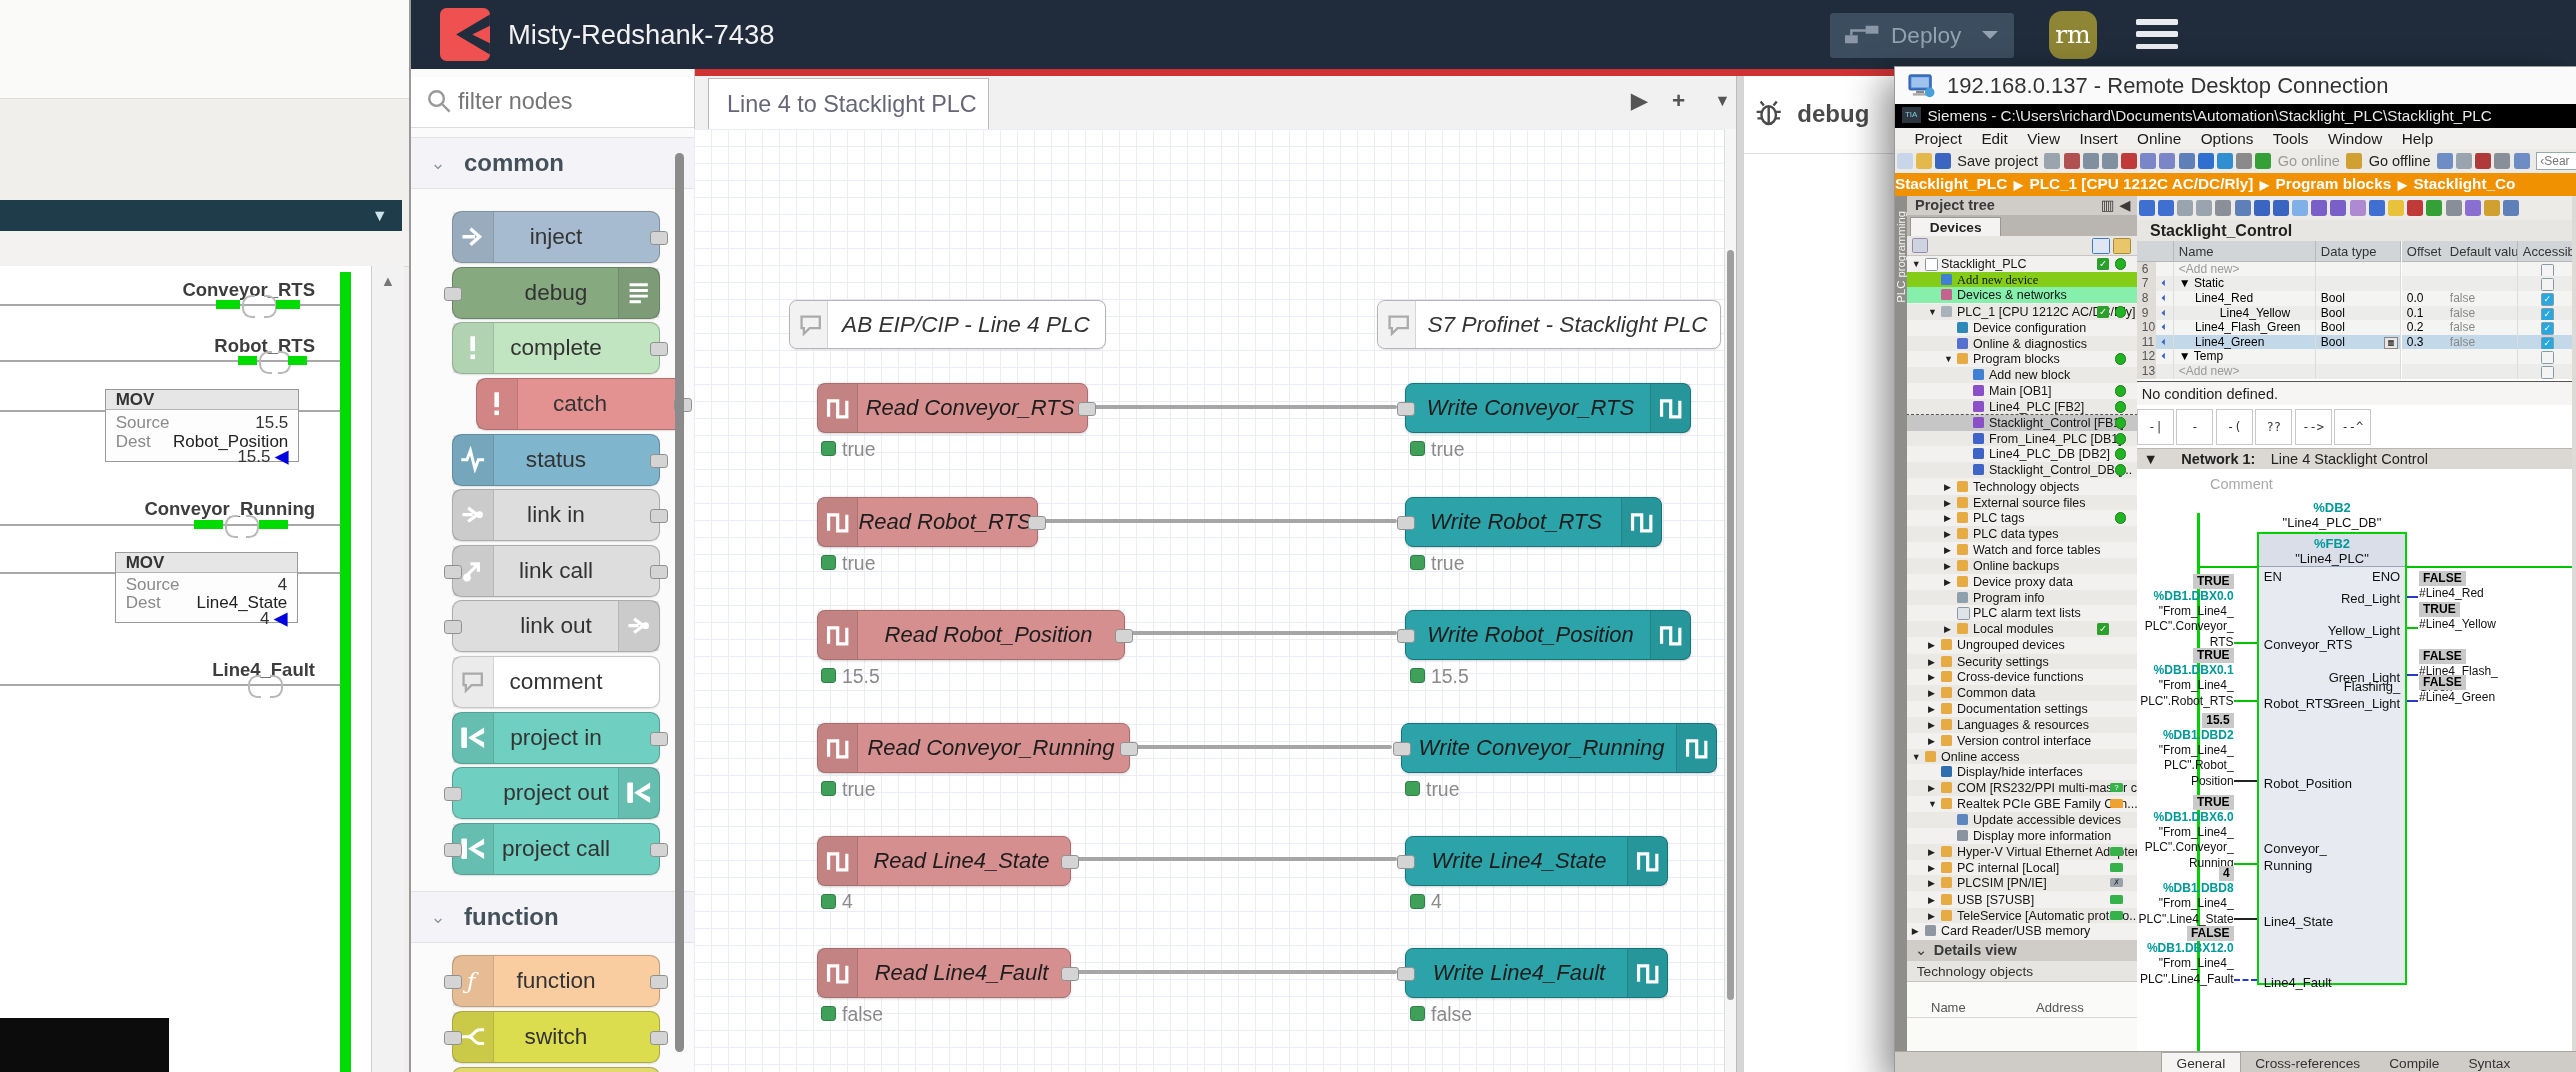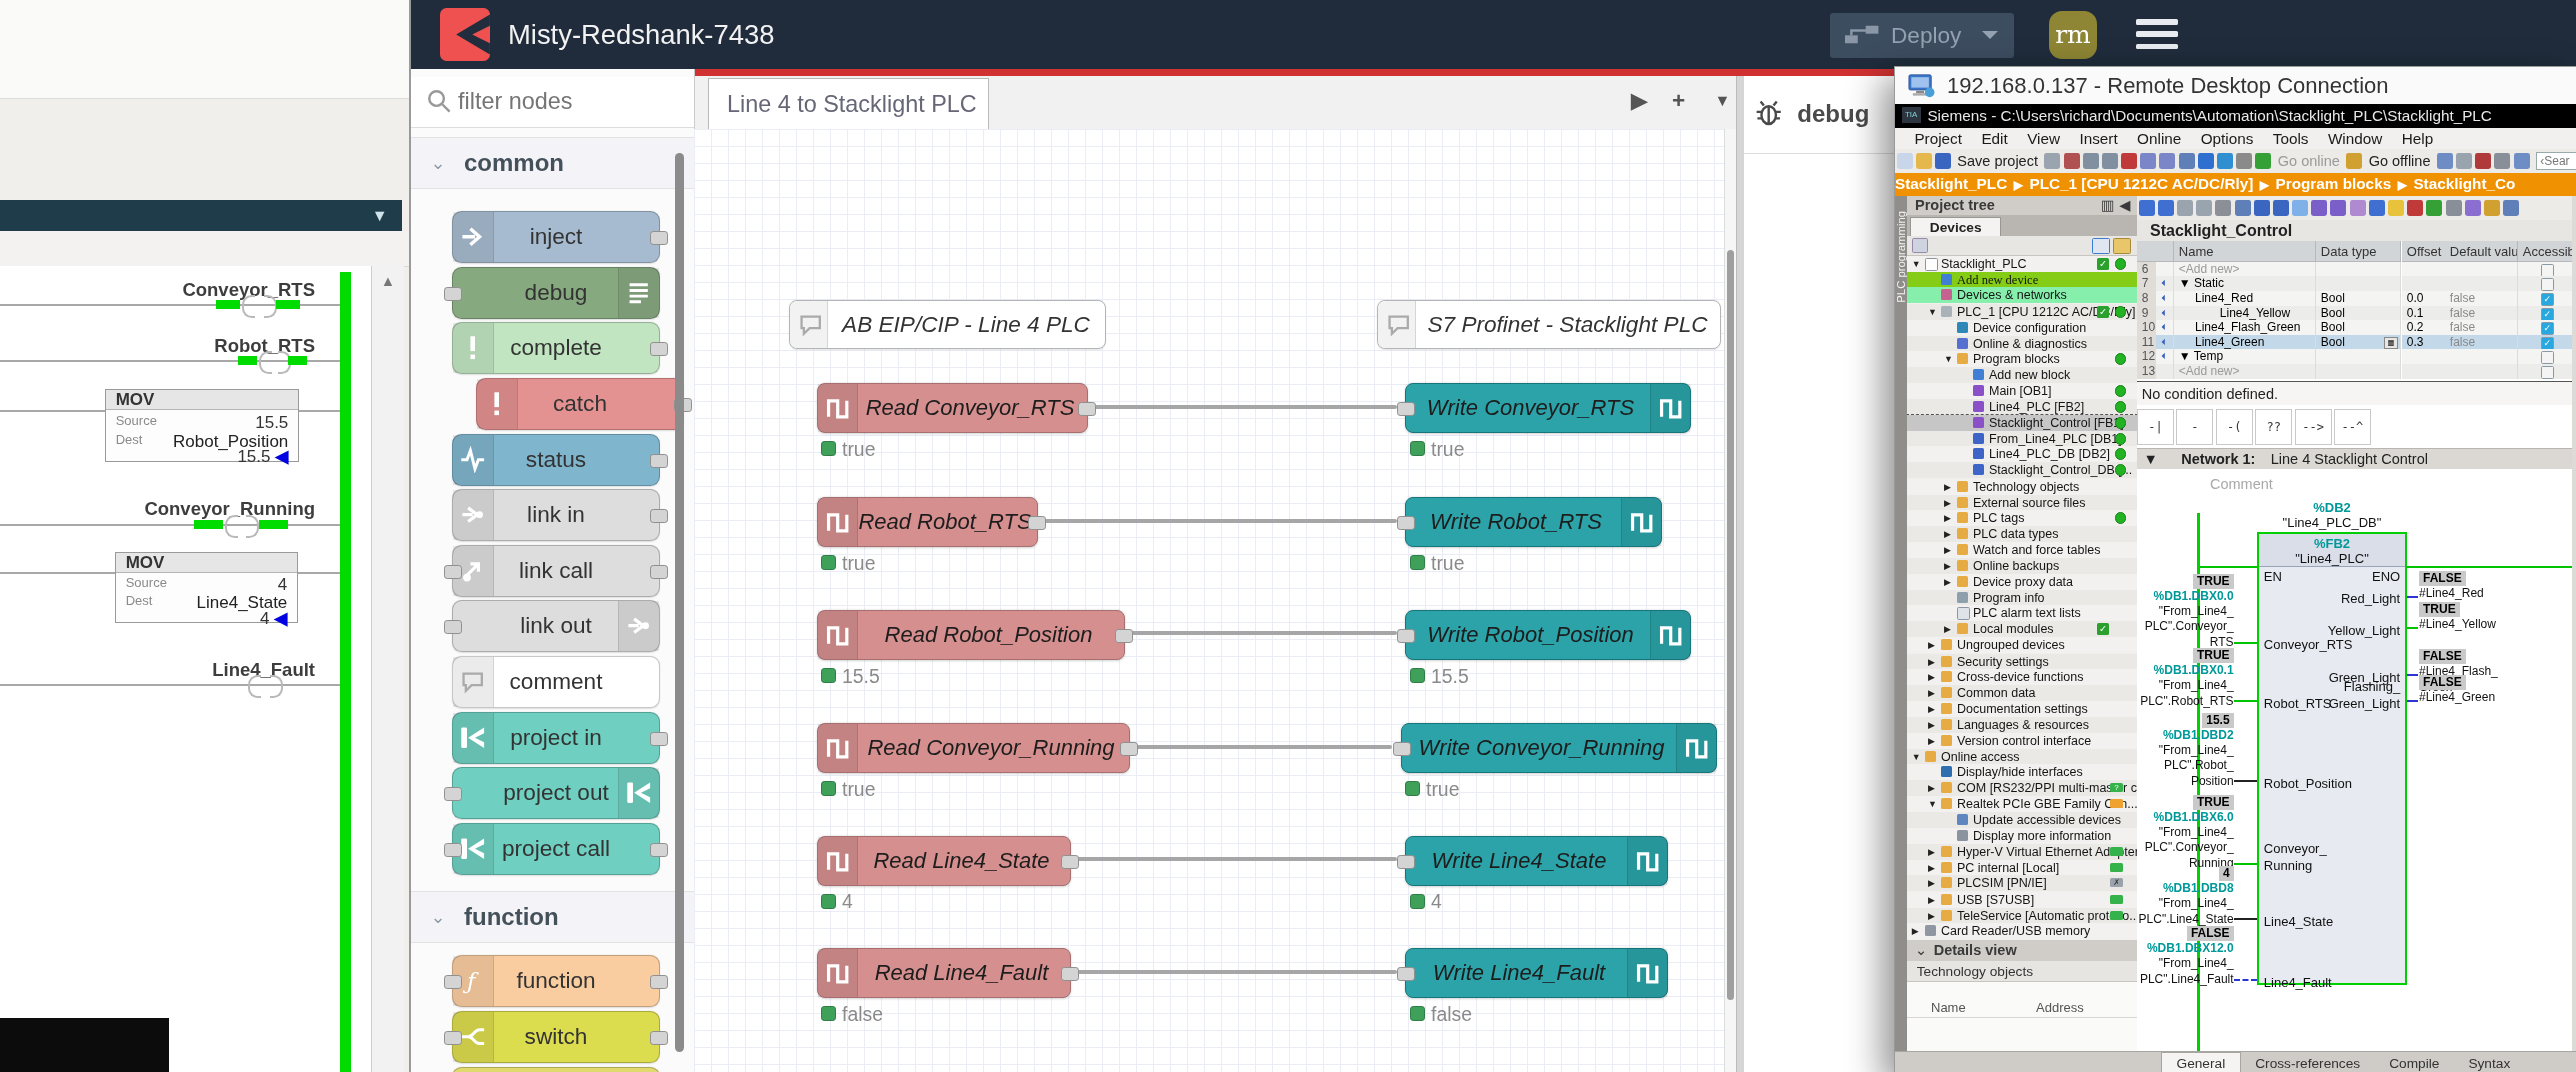--- a/index.html
+++ b/index.html
@@ -16,21 +16,21 @@
   .la-scroll{left:371px;top:266px;width:32px;height:807px;background:#f2f2f2;border-left:0.8px solid #cfcfcf;color:#777;font-size:14.5px;text-align:center}
   .la-black{left:0;top:1018px;width:169px;height:55px;background:#0c0c0c}
   .rline{position:absolute;height:1.6px;background:#a8a8a8}
   .ltag{position:absolute;width:226px;left:89px;text-align:right;font-weight:bold;font-size:18.5px;color:#3d3d3d}
   .cseg{position:absolute;height:9.7px;background:#00dc00}
   .carc{position:absolute;width:10.5px;height:19.4px;border:2.4px solid #b9b9b9}
   .carcL{border-right:none;border-radius:9.7px 0 0 9.7px}
   .carcR{border-left:none;border-radius:0 9.7px 9.7px 0}
   .mov{position:absolute;background:#fdfdfd;border:1.6px solid #9a9a9a}
   .mov .mh{height:19.4px;background:#e6e6e6;border-bottom:0.8px solid #b5b5b5;font-weight:bold;font-size:17px;color:#333;padding-left:9.7px;line-height:19.4px}
-  .mov .mrow{position:absolute;left:9.7px;right:9.7px;font-size:13px;color:#8a8a8a}
+  .mov .mrow{position:absolute;left:9.7px;right:9.7px;font-size:17px;color:#8a8a8a}
   .mov .mval{position:absolute;right:9.7px;font-size:17px;color:#333}
   .barrow{color:#0000e0;font-weight:bold}
   
   #nr-header{left:411px;top:0;width:2165px;height:69px;background:#202c3c}
   #nr-title{left:97px;top:0;height:69px;line-height:69px;font-size:27.4px;color:#f2f2f2}
   #nr-logo{left:29px;top:8px;width:50px;height:53px;background:#ee5150;border-radius:6.5px}
   #nr-deploy{left:1419px;top:13px;width:184px;height:45px;background:#3d4d60;border-radius:3.2px;color:#93a1b1}
   #nr-deploy .dl{position:absolute;left:61px;top:0;height:45px;line-height:45px;font-size:22.6px}
   #nr-deploy .dc{position:absolute;right:16px;top:18px;width:0;height:0;border:8px solid transparent;border-top-color:#93a1b1}
   #nr-avatar{left:1638px;top:11.3px;width:48px;height:48px;border-radius:13px;background:#8e8634;color:#fff;

